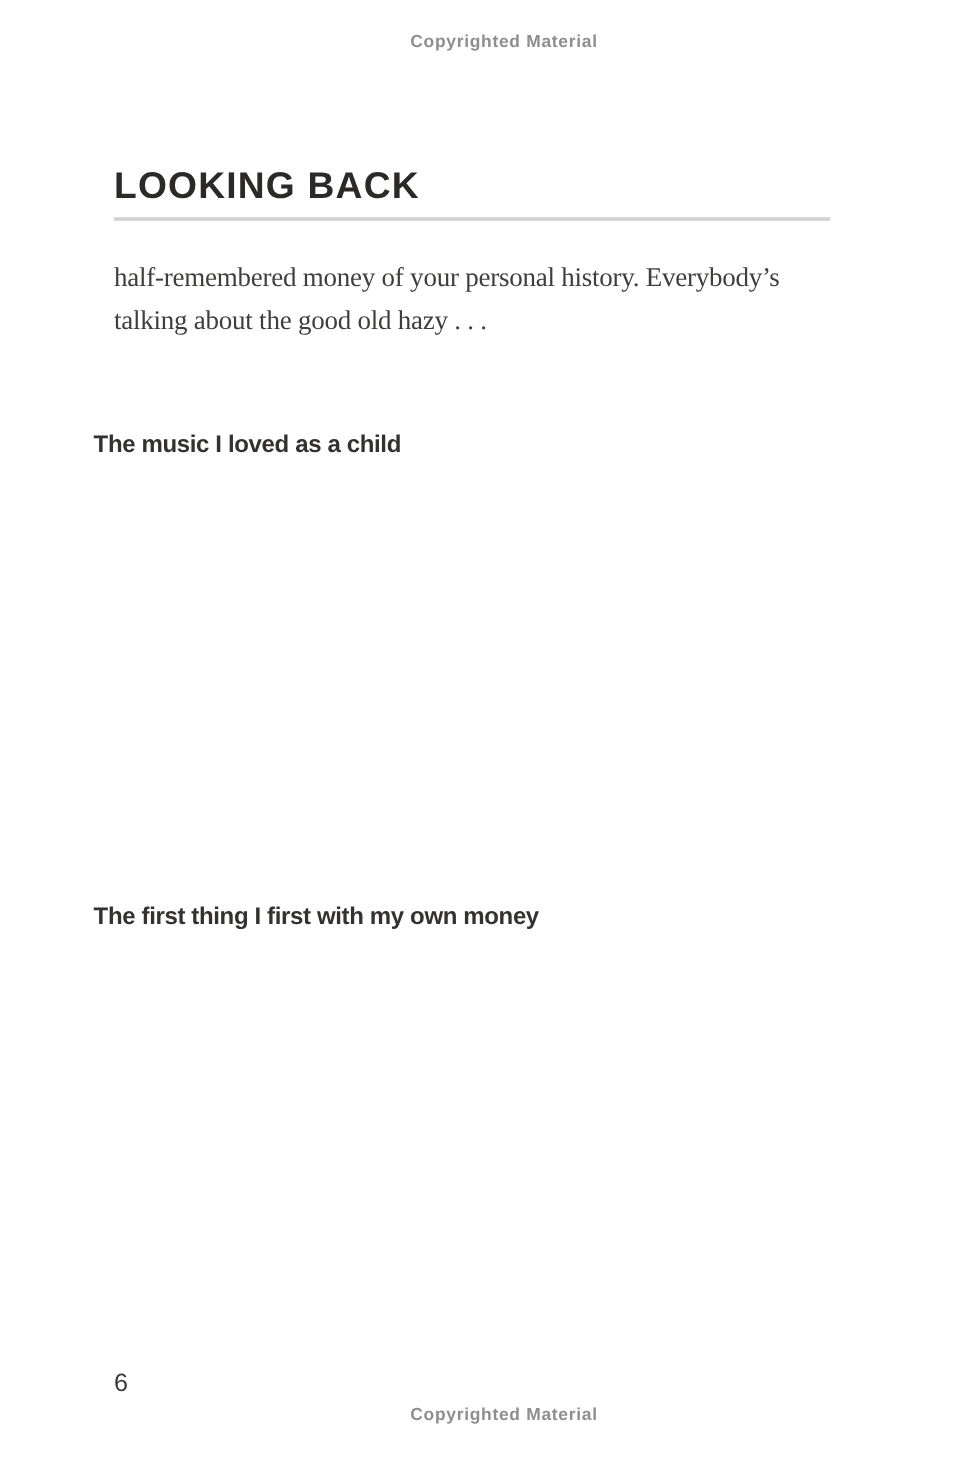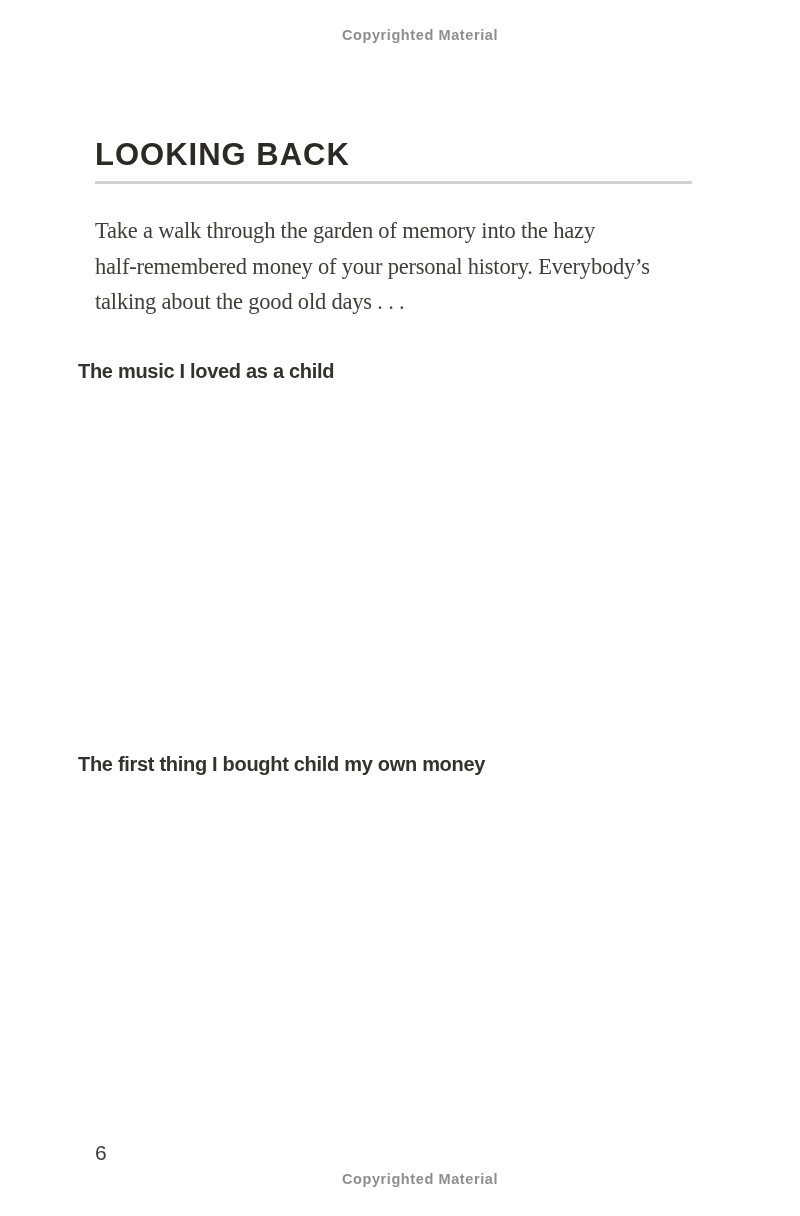--- a/index.html
+++ b/index.html
@@ -88,28 +88,27 @@
 </head>
 <body>
 
 <div class="copyright copyright-top">Copyrighted Material</div>
 
 <h1 class="page-title">LOOKING BACK</h1>
 
 <div class="title-divider"></div>
 
 <div class="intro">
-  <div>Take a walk through the garden of memory into the hazy</div>
   <div>half-remembered money of your personal history. Everybody’s</div>
-  <div>talking about the good old days . . .</div>
+  <div>talking about the good old hazy . . .</div>
 </div>
 
 <div class="prompt-heading prompt-music">The music I loved as a child</div>
 
 <div class="writing-area writing-area-1"></div>
 
-<div class="prompt-heading prompt-purchase">The first thing I bought child my own money</div>
+<div class="prompt-heading prompt-purchase">The first thing I first with my own money</div>
 
 <div class="writing-area writing-area-2"></div>
 
 <div class="page-number">6</div>
 
 <div class="copyright copyright-bottom">Copyrighted Material</div>
 
 </body></html>

